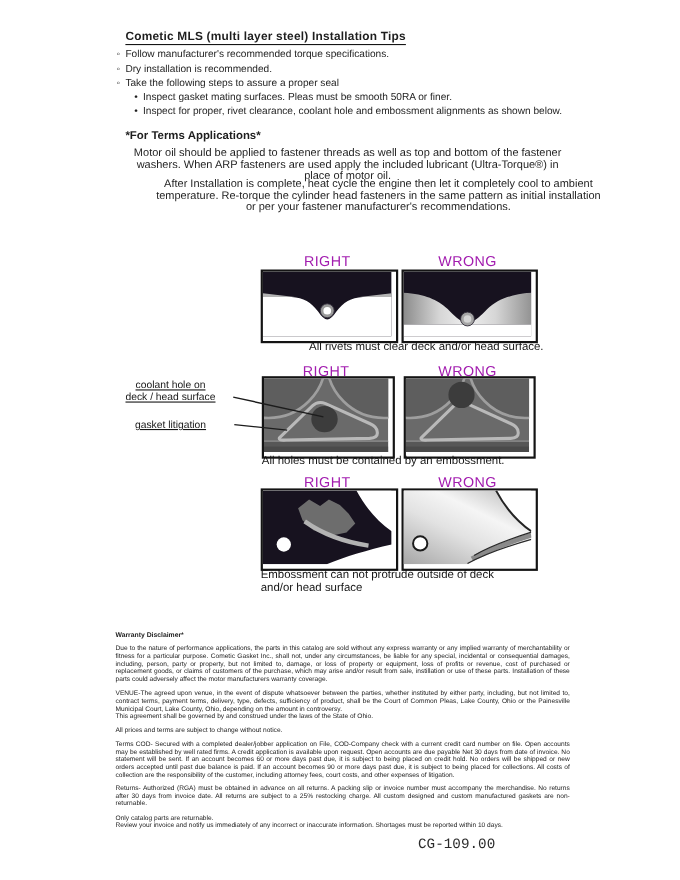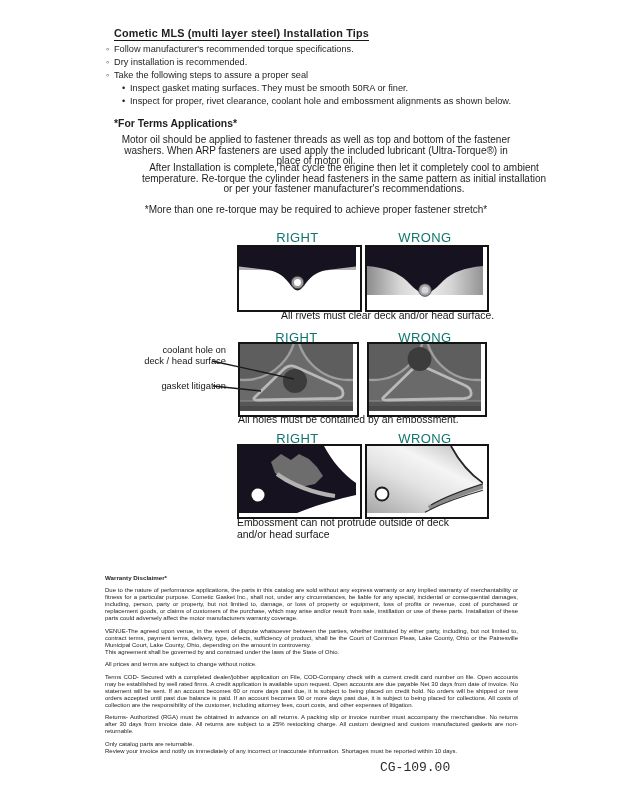--- a/index.html
+++ b/index.html
@@ -10,26 +10,26 @@
 
   .tips{position:absolute;left:106px;top:43px;width:420px;font-size:9.2px;}
   .b{display:flex;line-height:13px;}
   .b .dot{width:8px;flex:0 0 8px;}
   .b.sub{margin-left:16px;}
 
   .h2{position:absolute;left:114px;top:118px;font-size:10.4px;font-weight:bold;}
   .para{position:absolute;left:113px;width:406px;font-size:10px;line-height:10.6px;margin:0;text-align:center;}
   .p0{top:135px;} .p1{top:163px;margin-left:28px;} .p2{top:205px;}
 
-  .hdr{position:absolute;font-size:13px;letter-spacing:.4px;text-align:center;color:#0f766e;}
+  .hdr{position:absolute;font-size:13px;letter-spacing:.4px;text-align:center;color:#a21caf;}
   .box{position:absolute;border:2px solid #141414;background:#fff;}
   .box svg{display:block;}
   .cap{position:absolute;font-size:10.4px;line-height:12px;color:#161616;white-space:pre-line;}
 
-  .callout{position:absolute;left:116px;width:110px;text-align:right;font-size:9.4px;line-height:11px;color:#161616;white-space:pre-line;}
+  .callout{position:absolute;left:100px;width:110px;text-align:center;font-size:9.4px;line-height:11px;color:#161616;white-space:pre-line;text-decoration:underline;}
   .c1{top:344px;} .c2{top:380px;}
   .leaders{position:absolute;left:105px;top:340px;pointer-events:none;z-index:6;}
 
   .warranty{position:absolute;left:105px;top:574px;width:413px;font-size:6px;line-height:7px;text-align:justify;color:#222;}
   .warranty .whead{font-weight:bold;margin-bottom:6px;font-size:6.2px;}
   .warranty p{margin:0 0 5.5px 0;}
   .warranty p.nb{margin-bottom:0;}
 
   .pagenum{position:absolute;left:380px;top:760px;font-size:13px;color:#2a2a2a;font-family:Liberation Mono, monospace;}
 </style>
@@ -48,32 +48,31 @@
     <div class="b">
         <span class="dot">◦</span>
         <span>Dry installation is recommended.</span>
       </div>
     <div class="b">
         <span class="dot">◦</span>
         <span>Take the following steps to assure a proper seal</span>
       </div>
     <div class="b sub">
         <span class="dot">•</span>
-        <span>Inspect gasket mating surfaces.  They must be smooth 50RA or finer.</span>
+        <span>Inspect gasket mating surfaces.  Pleas must be smooth 50RA or finer.</span>
       </div>
     <div class="b sub">
         <span class="dot">•</span>
         <span>Inspect for proper, rivet clearance, coolant hole and embossment alignments as shown below.</span>
       </div>
   </div>
 
   <div class="h2">*For Terms Applications*</div>
   <p class="para p0">Motor oil should be applied to fastener threads as well as top and bottom of the fastener washers. When ARP fasteners are used apply the included lubricant (Ultra-Torque®) in place of motor oil.</p>
   <p class="para p1">After Installation is complete, heat cycle the engine then let it completely cool to ambient temperature. Re-torque the cylinder head fasteners in the same pattern as initial installation or per your fastener manufacturer's recommendations.</p>
-  <p class="para p2">*More than one re-torque may be required to achieve proper fastener stretch*</p>
 
   <div class="hdr" style="left:237px;top:230px;width:121px;">RIGHT</div>
   <div class="hdr" style="left:365px;top:230px;width:120px;">WRONG</div>
 
   <div class="box" style="left:237px;top:245px;width:121px;height:63px;">
     <svg width="117" height="59" viewBox="0 0 117 59" preserveAspectRatio="none">
       <rect x="0" y="0" width="117" height="59" fill="#17121f"></rect>
       <polygon points="0,19.5 29,23 0,23" fill="#b3b3b3"></polygon>
       <polygon points="117,19.5 88,23 117,23" fill="#b3b3b3"></polygon>
       <path d="M0,23 H26 C37,23.5 44,28 50,36 Q55,43.5 58.5,43.5 Q62,43.5 67,36 C73,28 80,23.5 91,23 H117 V59 H0 Z" fill="#ffffff"></path>

